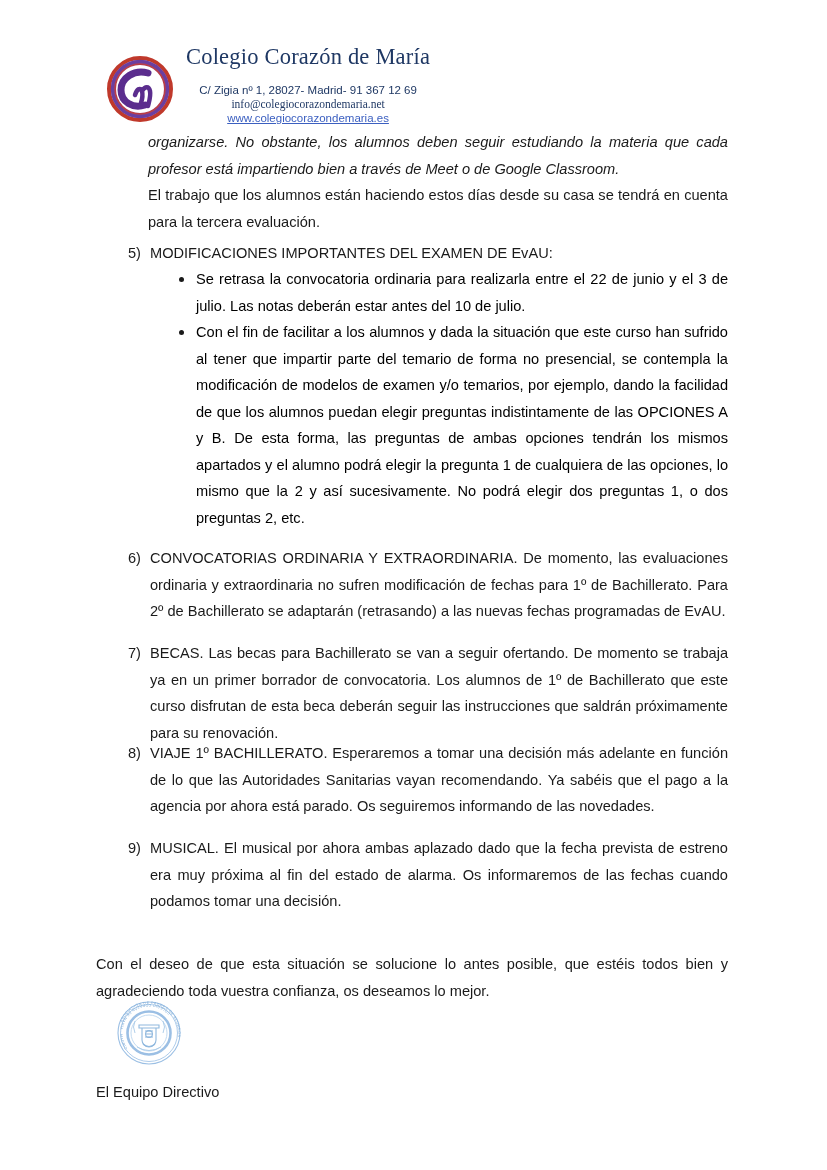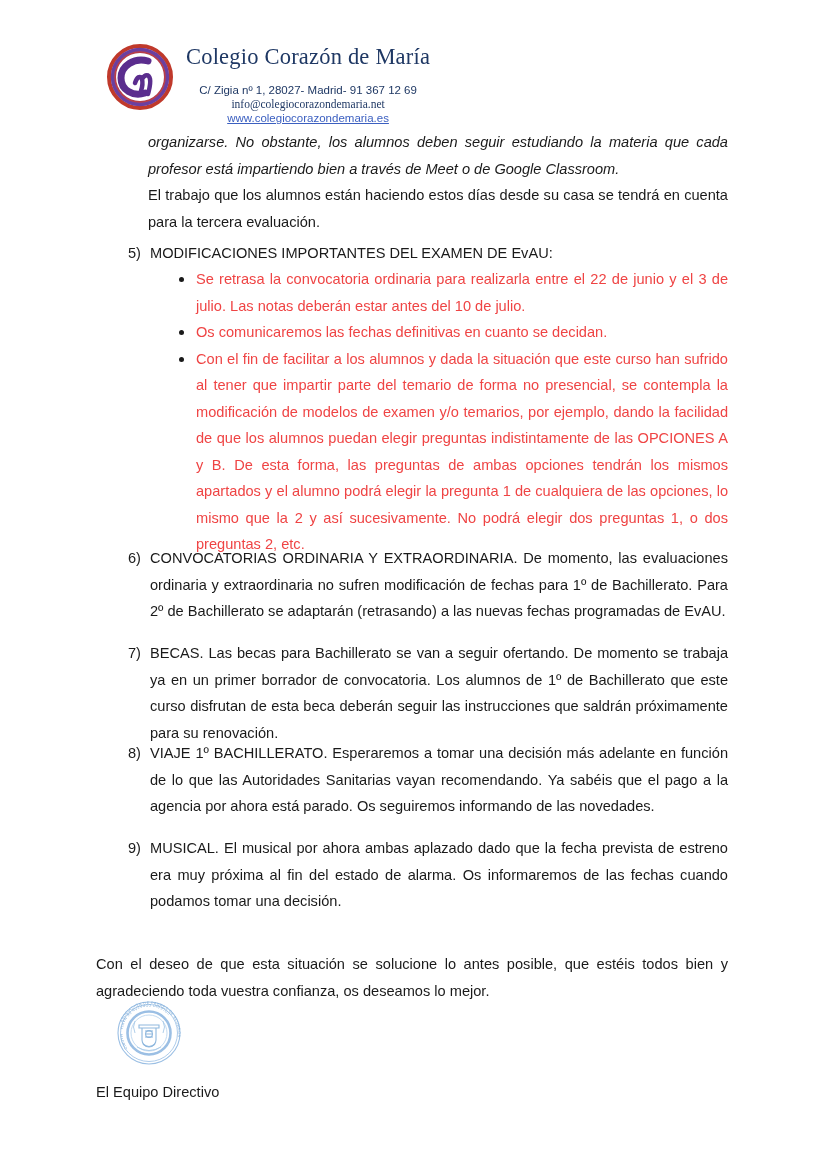--- a/index.html
+++ b/index.html
@@ -23,21 +23,21 @@
     background: #ffffff;
   }
 
   
   .letterhead {
     position: absolute;
     left: 0;
     top: 42px;
     width: 827px;
     display: flex;
-    align-items: flex-start;
+    align-items: flex-end;
   }
   .letterhead-logo {
     width: 78px;
     height: 72px;
     margin-left: 104px;
     flex: 0 0 auto;
     position: relative;
   }
   .letterhead-text {
     margin-left: 4px;
@@ -142,21 +142,21 @@
     margin: 0;
     padding: 0;
   }
   ul.bullets > li {
     position: relative;
     padding-left: 19px;
     font-size: 14.6px;
     line-height: 26.5px;
     text-align: justify;
     text-align-last: left;
-    color: #ef4444;
+    color: #000000;
   }
   ul.bullets > li::before {
     content: "";
     position: absolute;
     left: 2px;
     top: 11px;
     width: 5px;
     height: 5px;
     border-radius: 50%;
     background: #1a1a1a;
@@ -212,21 +212,20 @@
 
     <div class="para j" style="left:148px; top:182px; width:580px;">El trabajo que los alumnos están haciendo estos días desde su casa se tendrá en cuenta para la tercera evaluación.</div>
 
     <div class="numitem" style="left:128px; top:240px; width:600px;">
       <span class="marker">5)</span>
       <div class="itembody" style="text-align-last:left;">MODIFICACIONES IMPORTANTES DEL EXAMEN DE EvAU:</div>
     </div>
 
     <ul class="bullets" style="position:absolute; left:177px; top:266px; width:551px;">
       <li>Se retrasa la convocatoria ordinaria para realizarla entre el 22 de junio y el 3 de julio. Las notas deberán estar antes del 10 de julio.</li>
-      <li>Os comunicaremos las fechas definitivas en cuanto se decidan.</li>
       <li>Con el fin de facilitar a los alumnos y dada la situación que este curso han sufrido al tener que impartir parte del temario de forma no presencial, se contempla la modificación de modelos de examen y/o temarios, por ejemplo, dando la facilidad de que los alumnos puedan elegir preguntas indistintamente de las OPCIONES A y B. De esta forma, las preguntas de ambas opciones tendrán los mismos apartados y el alumno podrá elegir la pregunta 1 de cualquiera de las opciones, lo mismo que la 2 y así sucesivamente. No podrá elegir dos preguntas 1, o dos preguntas 2, etc.</li>
     </ul>
 
     <div class="numitem" style="left:128px; top:545px; width:600px;">
       <span class="marker">6)</span>
       <div class="itembody">CONVOCATORIAS ORDINARIA Y EXTRAORDINARIA. De momento, las evaluaciones ordinaria y extraordinaria no sufren modificación de fechas para 1º de Bachillerato. Para 2º de Bachillerato se adaptarán (retrasando) a las nuevas fechas programadas de EvAU.</div>
     </div>
 
     <div class="numitem" style="left:128px; top:640px; width:600px;">
       <span class="marker">7)</span>

